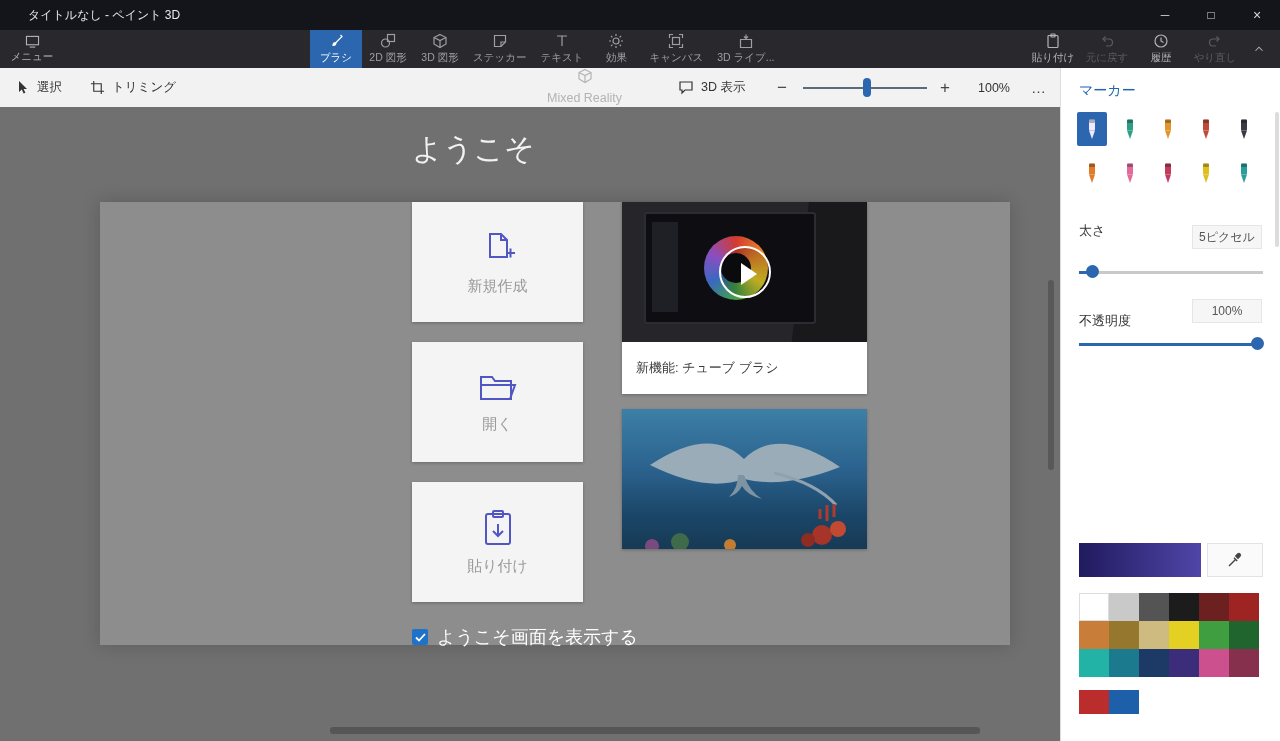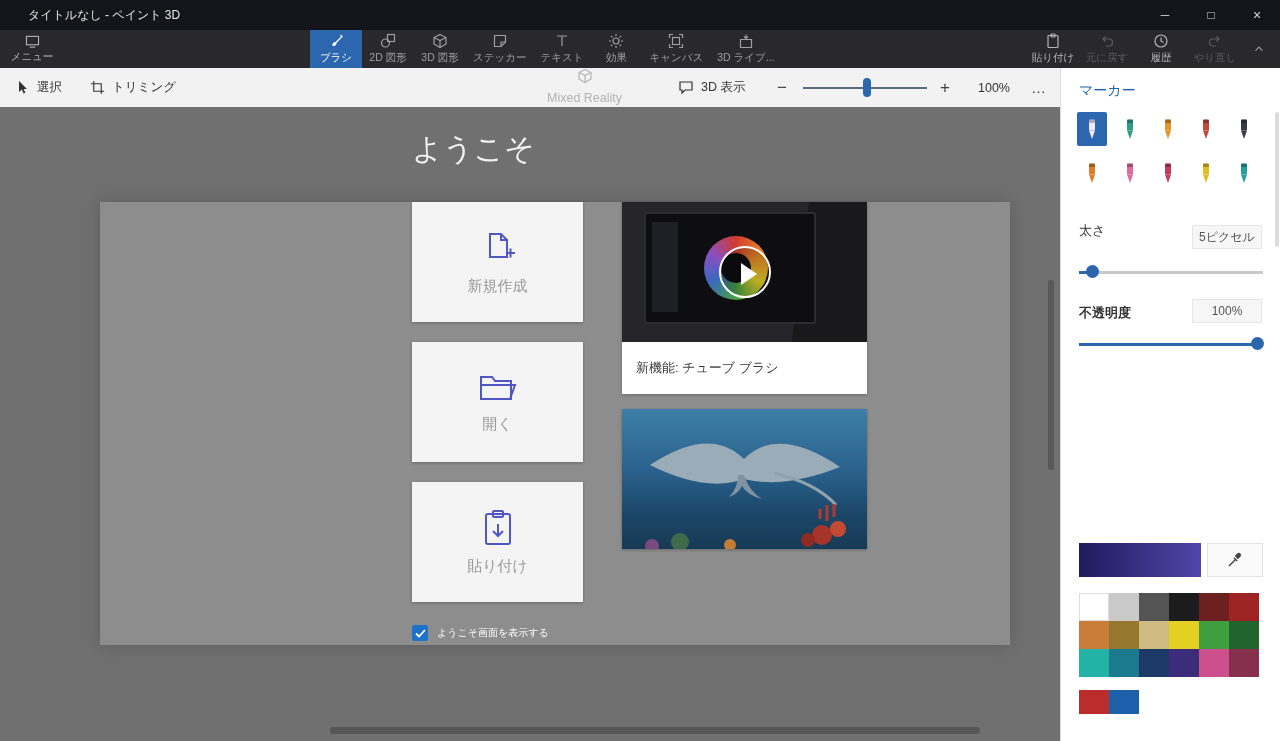--- a/index.html
+++ b/index.html
@@ -52,21 +52,21 @@
   .arm { position:absolute; right:-28px; top:-8px; width:95px; height:160px; background:#19191c; transform:skewX(-7deg); }
   .monitor { position:absolute; left:22px; top:10px; width:172px; height:112px; background:#0e0e12; border:2px solid #2c2c33; border-radius:3px; }
   .mon-strip { position:absolute; left:6px; top:8px; width:26px; height:90px; background:#1f1f26; }
   .swirl { position:absolute; left:58px; top:22px; width:64px; height:64px; border-radius:50%; background:conic-gradient(#d23b2f,#e8882a,#ead32a,#45a045,#3a69c0,#8a4ec0,#d23b2f); }
   .swirl::after { content:""; position:absolute; left:17px; top:17px; width:30px; height:30px; border-radius:50%; background:#0e0e12; }
   .play-btn { position:absolute; left:50%; top:50%; transform:translate(-50%,-50%); width:52px; height:52px; border:2.5px solid #ffffff; border-radius:50%; background:rgba(0,0,0,0.18); }
   .play-btn::after { content:""; position:absolute; left:20px; top:15px; border-left:16px solid #fff; border-top:11px solid transparent; border-bottom:11px solid transparent; }
   .art2 { background:linear-gradient(180deg,#3d7fa6 0%,#2a618c 45%,#1b4668 75%,#173a55 100%); }
   .checkbox-row { position:absolute; left:412px; top:518px; display:flex; align-items:center; gap:9px; }
   .checkbox { width:16px; height:16px; background:#1e72c8; border-radius:2px; display:flex; align-items:center; justify-content:center; }
-  .checkbox-label { font-size:10px; color:#ffffff; }
+  .checkbox-label { font-size:18px; color:#ffffff; }
   .v-scroll { position:absolute; left:1048px; top:173px; width:6px; height:190px; background:#585858; border-radius:3px; }
   .h-scroll { position:absolute; left:330px; top:620px; width:650px; height:7px; background:#565656; border-radius:3px; }
 
   
   .sidebar { position:absolute; left:1060px; top:68px; width:220px; height:673px; background:#ffffff; border-left:1px solid #dcdcdc; }
   .sb-title { position:absolute; left:18px; top:14px; font-size:14px; color:#2166ac; }
   .brush-grid { position:absolute; left:16px; top:44px; width:186px; display:grid; grid-template-columns:repeat(5,30px); grid-auto-rows:34px; column-gap:8px; row-gap:10px; }
   .brush-cell { display:flex; align-items:center; justify-content:center; border-radius:2px; cursor:pointer; }
   .brush-cell.selected { background:#2b66ae; }
   .sb-row-label { position:absolute; left:18px; font-size:13px; color:#333; }
@@ -412,21 +412,21 @@
       </div>
 
     <div class="sb-row-label" style="top:154px;">太さ</div>
     <div class="sb-value-box" style="top:157px;">5ピクセル</div>
     <div class="sb-slider" style="top:196px;">
       <div class="sb-track"></div>
       <div class="sb-fill" style="width: 7%;"></div>
       <div class="sb-thumb" style="left: 7%;"></div>
     </div>
 
-    <div class="sb-row-label" style="top:236px;font-weight:bold;">不透明度</div>
+    <div class="sb-row-label" style="top:244px;">不透明度</div>
     <div class="sb-value-box" style="top:231px;">100%</div>
     <div class="sb-slider" style="top:268px;">
       <div class="sb-track"></div>
       <div class="sb-fill" style="width: 97%;"></div>
       <div class="sb-thumb" style="left: 97%;"></div>
     </div>
 
 
     <div class="color-gradient" style="background: linear-gradient(90deg, rgb(32, 26, 94), rgb(79, 70, 168));"></div>
     <div class="dropper-box">

